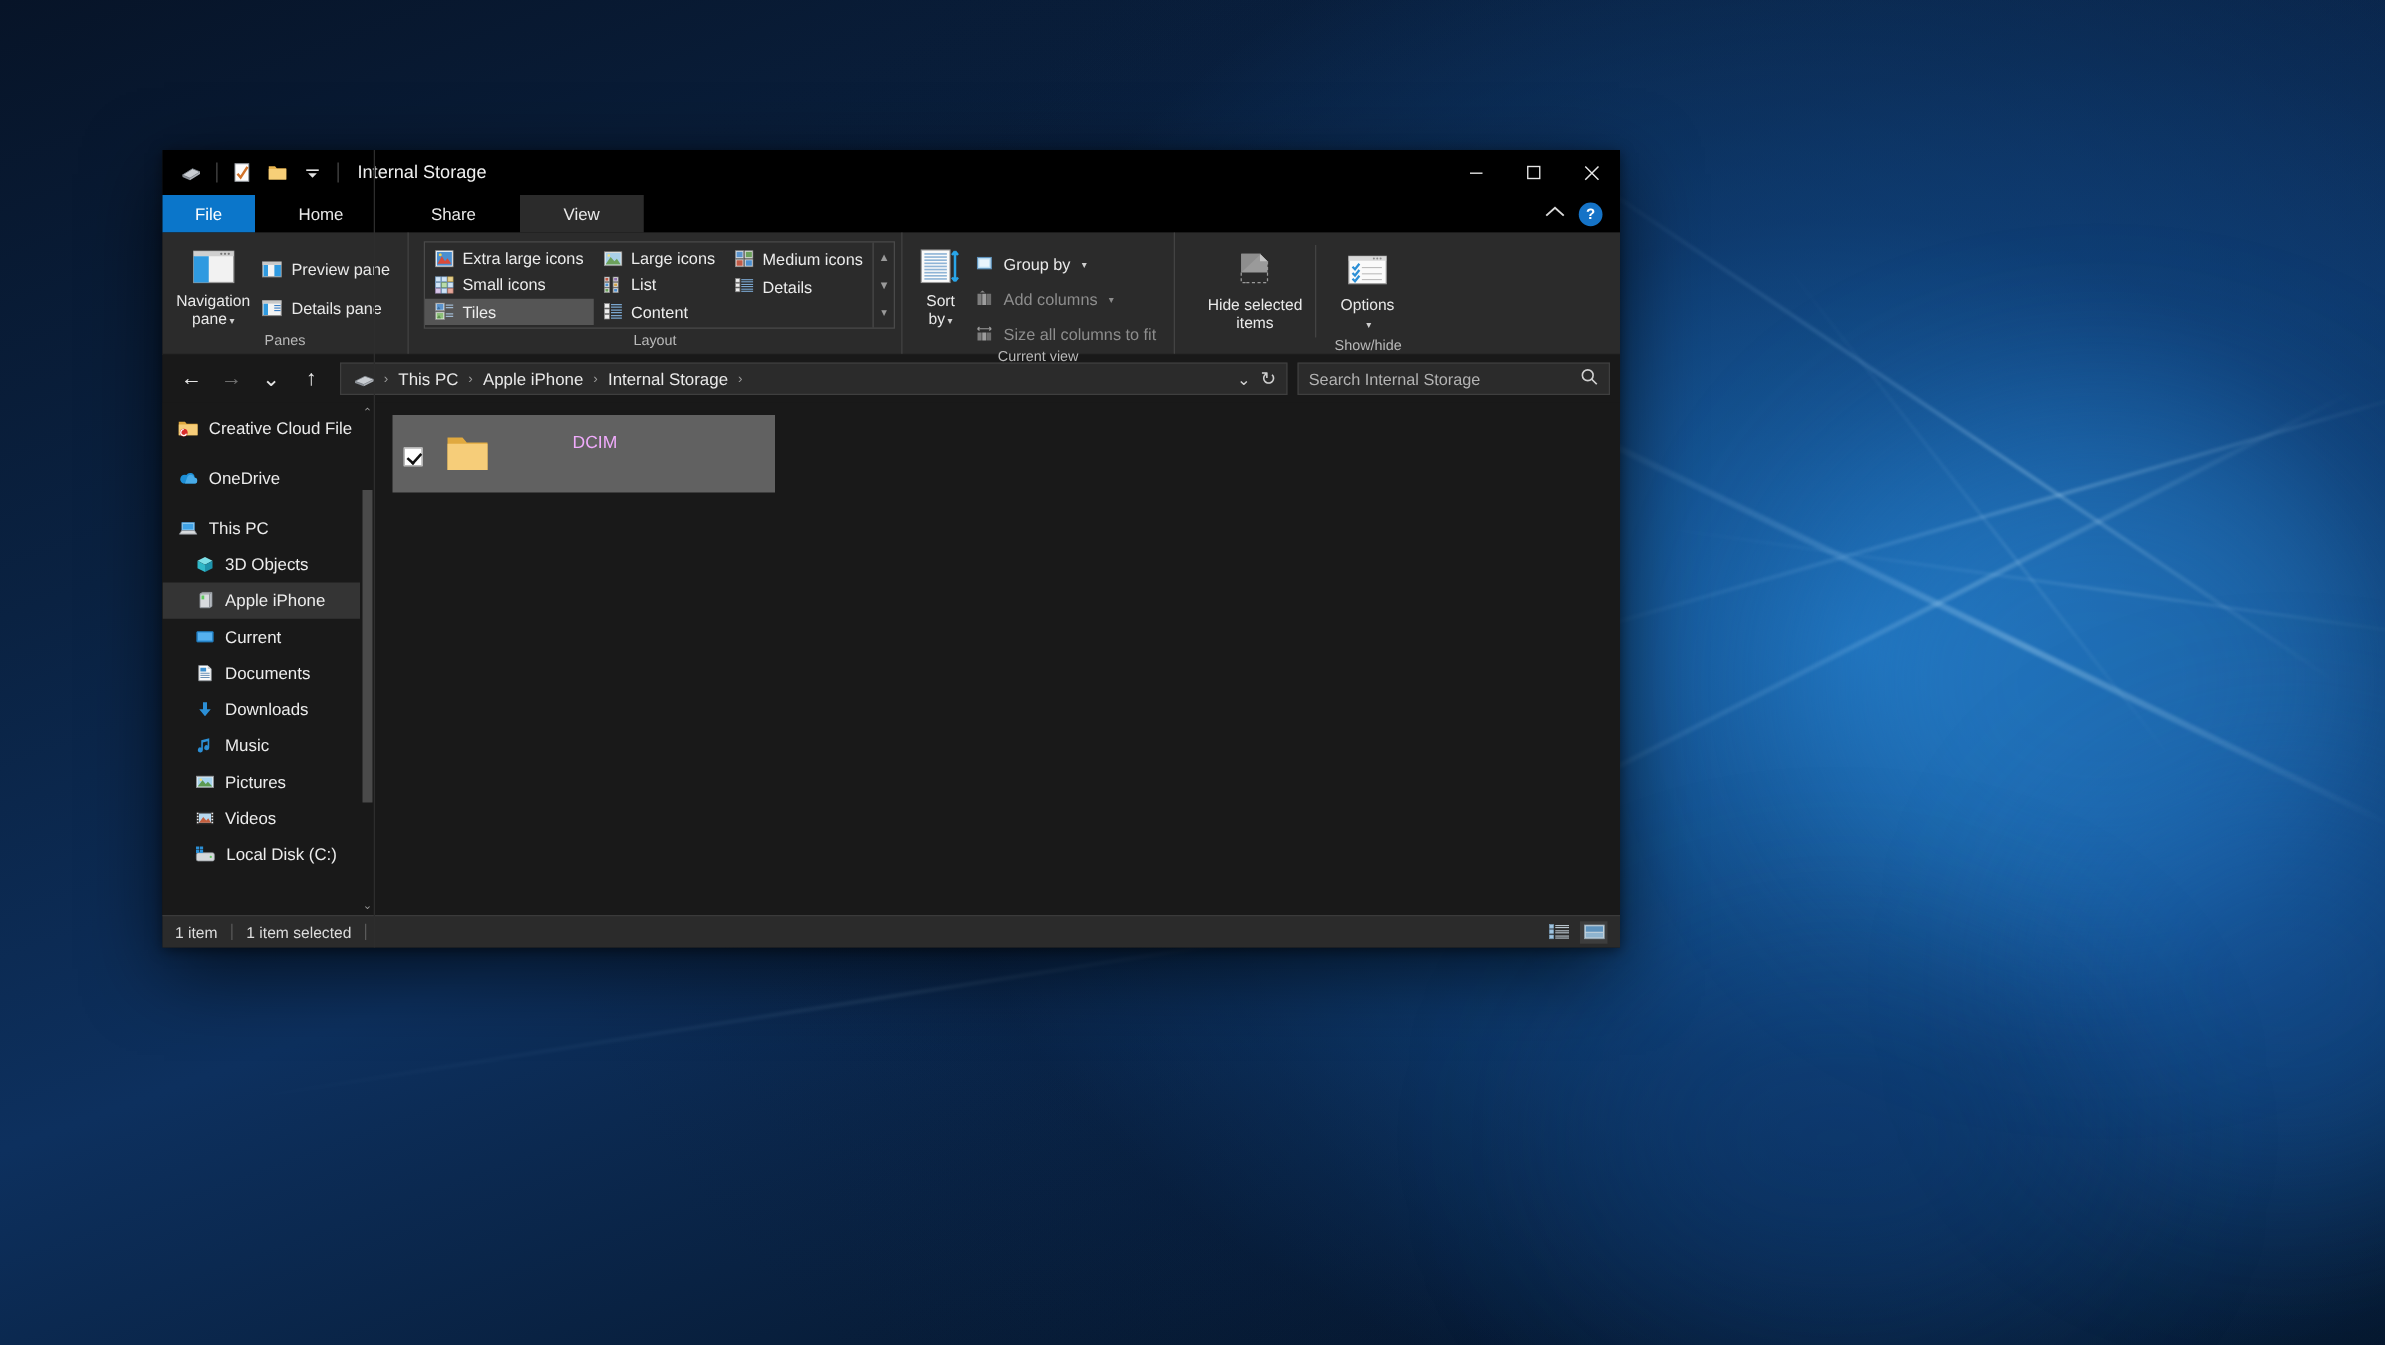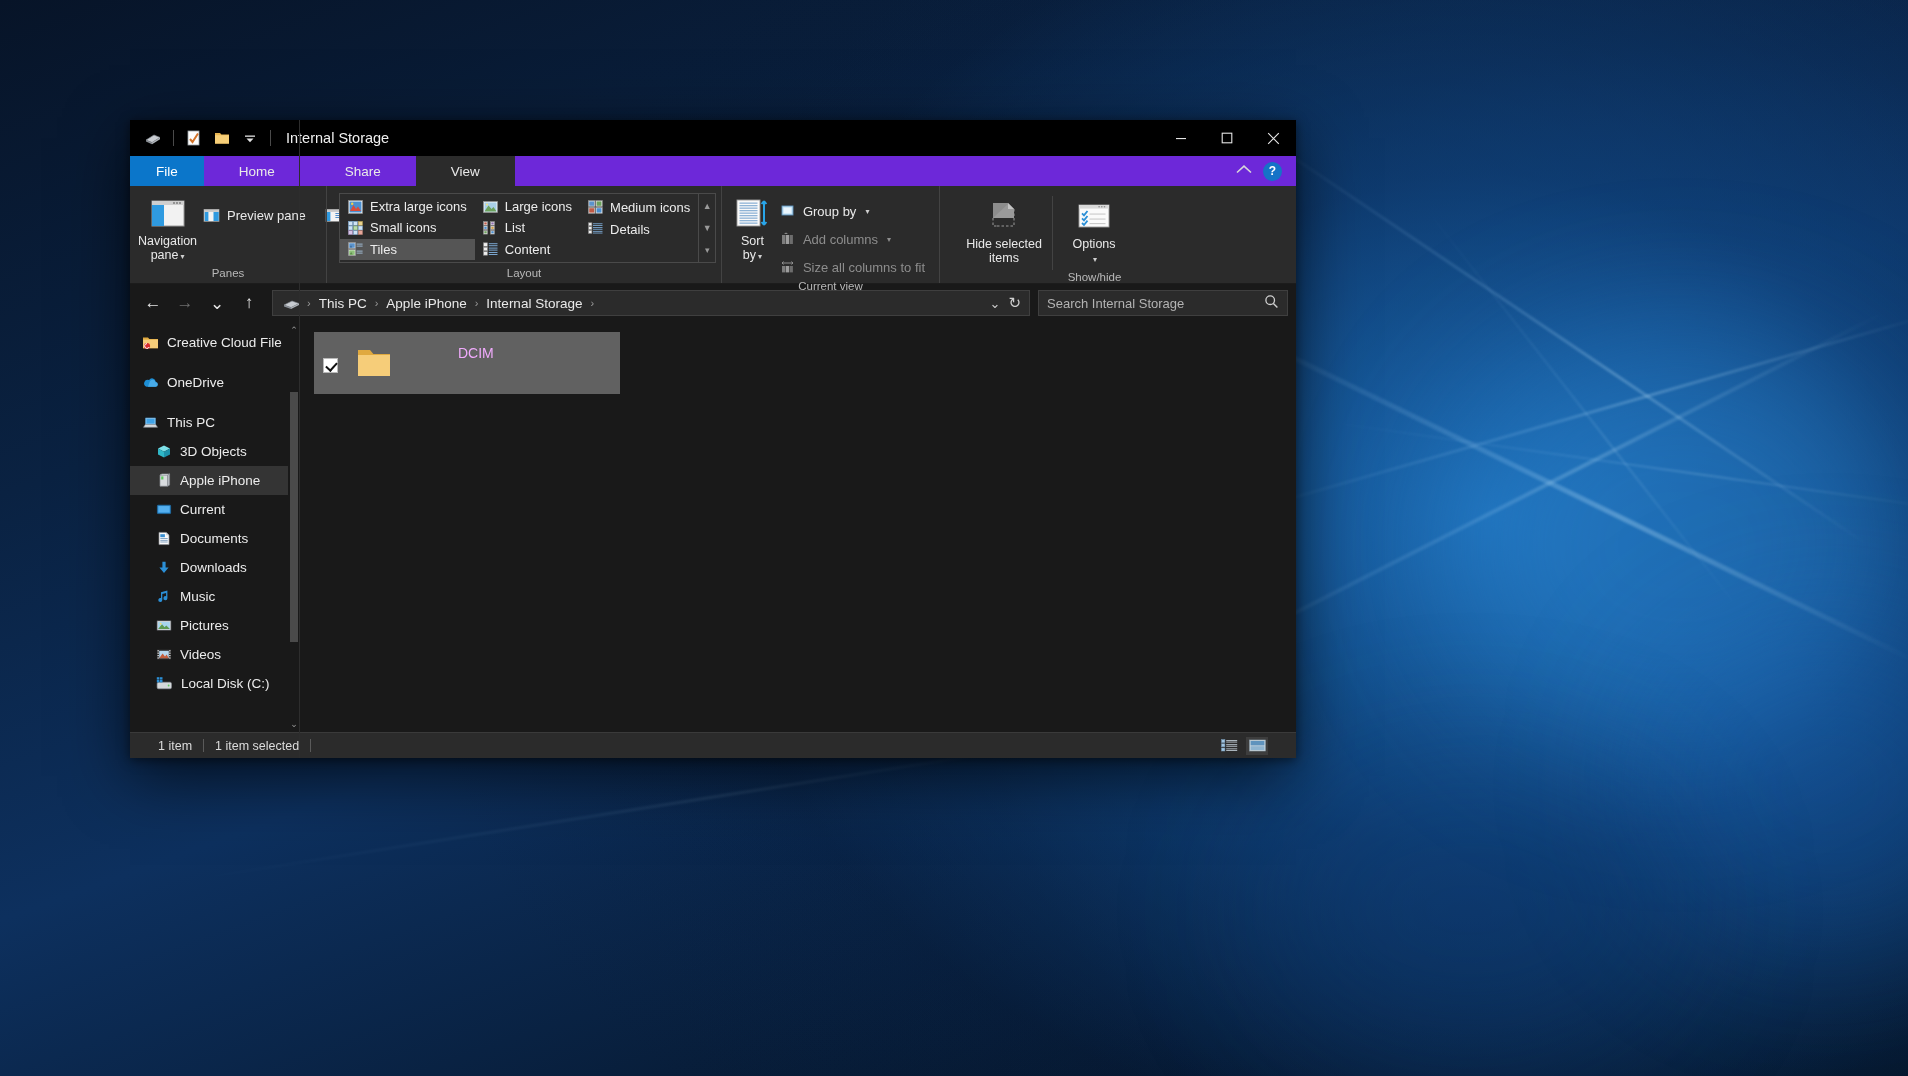--- a/index.html
+++ b/index.html
@@ -75,21 +75,21 @@
   .caption-buttons { margin-left: auto; display: flex; height: 36px; }
   .cap-btn {
     width: 46px; height: 36px;
     display: flex; align-items: center; justify-content: center;
     color: #e6e6e6;
   }
   .cap-btn svg { display: block; }
 
   
   #tabsrow {
-    height: 30px; background: #6d28d9; display: flex; align-items: stretch;
+    height: 30px; background: #000000; display: flex; align-items: stretch;
     flex: 0 0 30px; position: relative;
   }
   .tab {
     padding: 0 35px; display: flex; align-items: center;
     font-size: 13.5px; color: #e9e9e9; cursor: default;
   }
   .tab.file { background: #0b76ca; color: #fff; padding: 0 26px; }
   .tab.active { background: #2b2b2b; }
   .ribbon-right {
     margin-left: auto; display: flex; align-items: center; gap: 10px;
@@ -225,21 +225,21 @@
   .tile-check::after {
     content: ""; position: absolute; left: 4px; top: 1px;
     width: 5px; height: 9px; border: solid #111; border-width: 0 2px 2px 0;
     transform: rotate(42deg);
   }
   .tile-name { color: #f0abfc; font-size: 14px; margin-left: 52px; margin-bottom: 20px; }
 
   
   #statusbar {
     height: 26px; background: #2b2b2b; border-top: 1px solid #3a3a3a;
-    display: flex; align-items: center; padding: 0 28px; flex: 0 0 26px;
+    display: flex; align-items: center; padding: 0 10px; flex: 0 0 26px;
     font-size: 12.5px; color: #dcdcdc; gap: 0;
   }
   .st-sep { width: 1px; height: 13px; background: #5a5a5a; margin: 0 11px; }
   .view-toggles { margin-left: auto; display: flex; gap: 6px; align-items: center; }
   .vt { width: 22px; height: 18px; display: flex; align-items: center; justify-content: center; }
   .vt.active { background: #3d3d3d; }
 </style>
 </head>
 <body>
 
@@ -334,21 +334,21 @@
             <rect x="4" y="8" width="12" height="21" fill="#2f9ae0"></rect>
             <circle cx="29" cy="6" r="0.9" fill="#777"></circle>
               <circle cx="32" cy="6" r="0.9" fill="#777"></circle>
               <circle cx="26" cy="6" r="0.9" fill="#777"></circle>
           </svg>
           <div class="lbl">
             <span>Navigation</span><br>
             <span>pane</span><span class="caret">▾</span>
           </div>
         </div>
-        <div style="display:flex;padding-top:10px;gap:7px">
+        <div style="display:flex;flex-direction:column;padding-top:10px;gap:7px">
           <div class="smallbtn">
             <svg width="17" height="15" viewBox="0 0 17 15">
               <rect x="1" y="1.5" width="15" height="12" fill="#f3f3f3" stroke="#8b8b8b" stroke-width="0.8"></rect>
               <rect x="1" y="1.5" width="15" height="2.4" fill="#c8c8c8"></rect>
               <rect x="1.8" y="4" width="3.6" height="9" fill="#2f9ae0"></rect>
               <rect x="10.5" y="4" width="5.2" height="9" fill="#2f9ae0"></rect>
             </svg>
             <span>Preview pane</span>
           </div>
           <div class="smallbtn">

